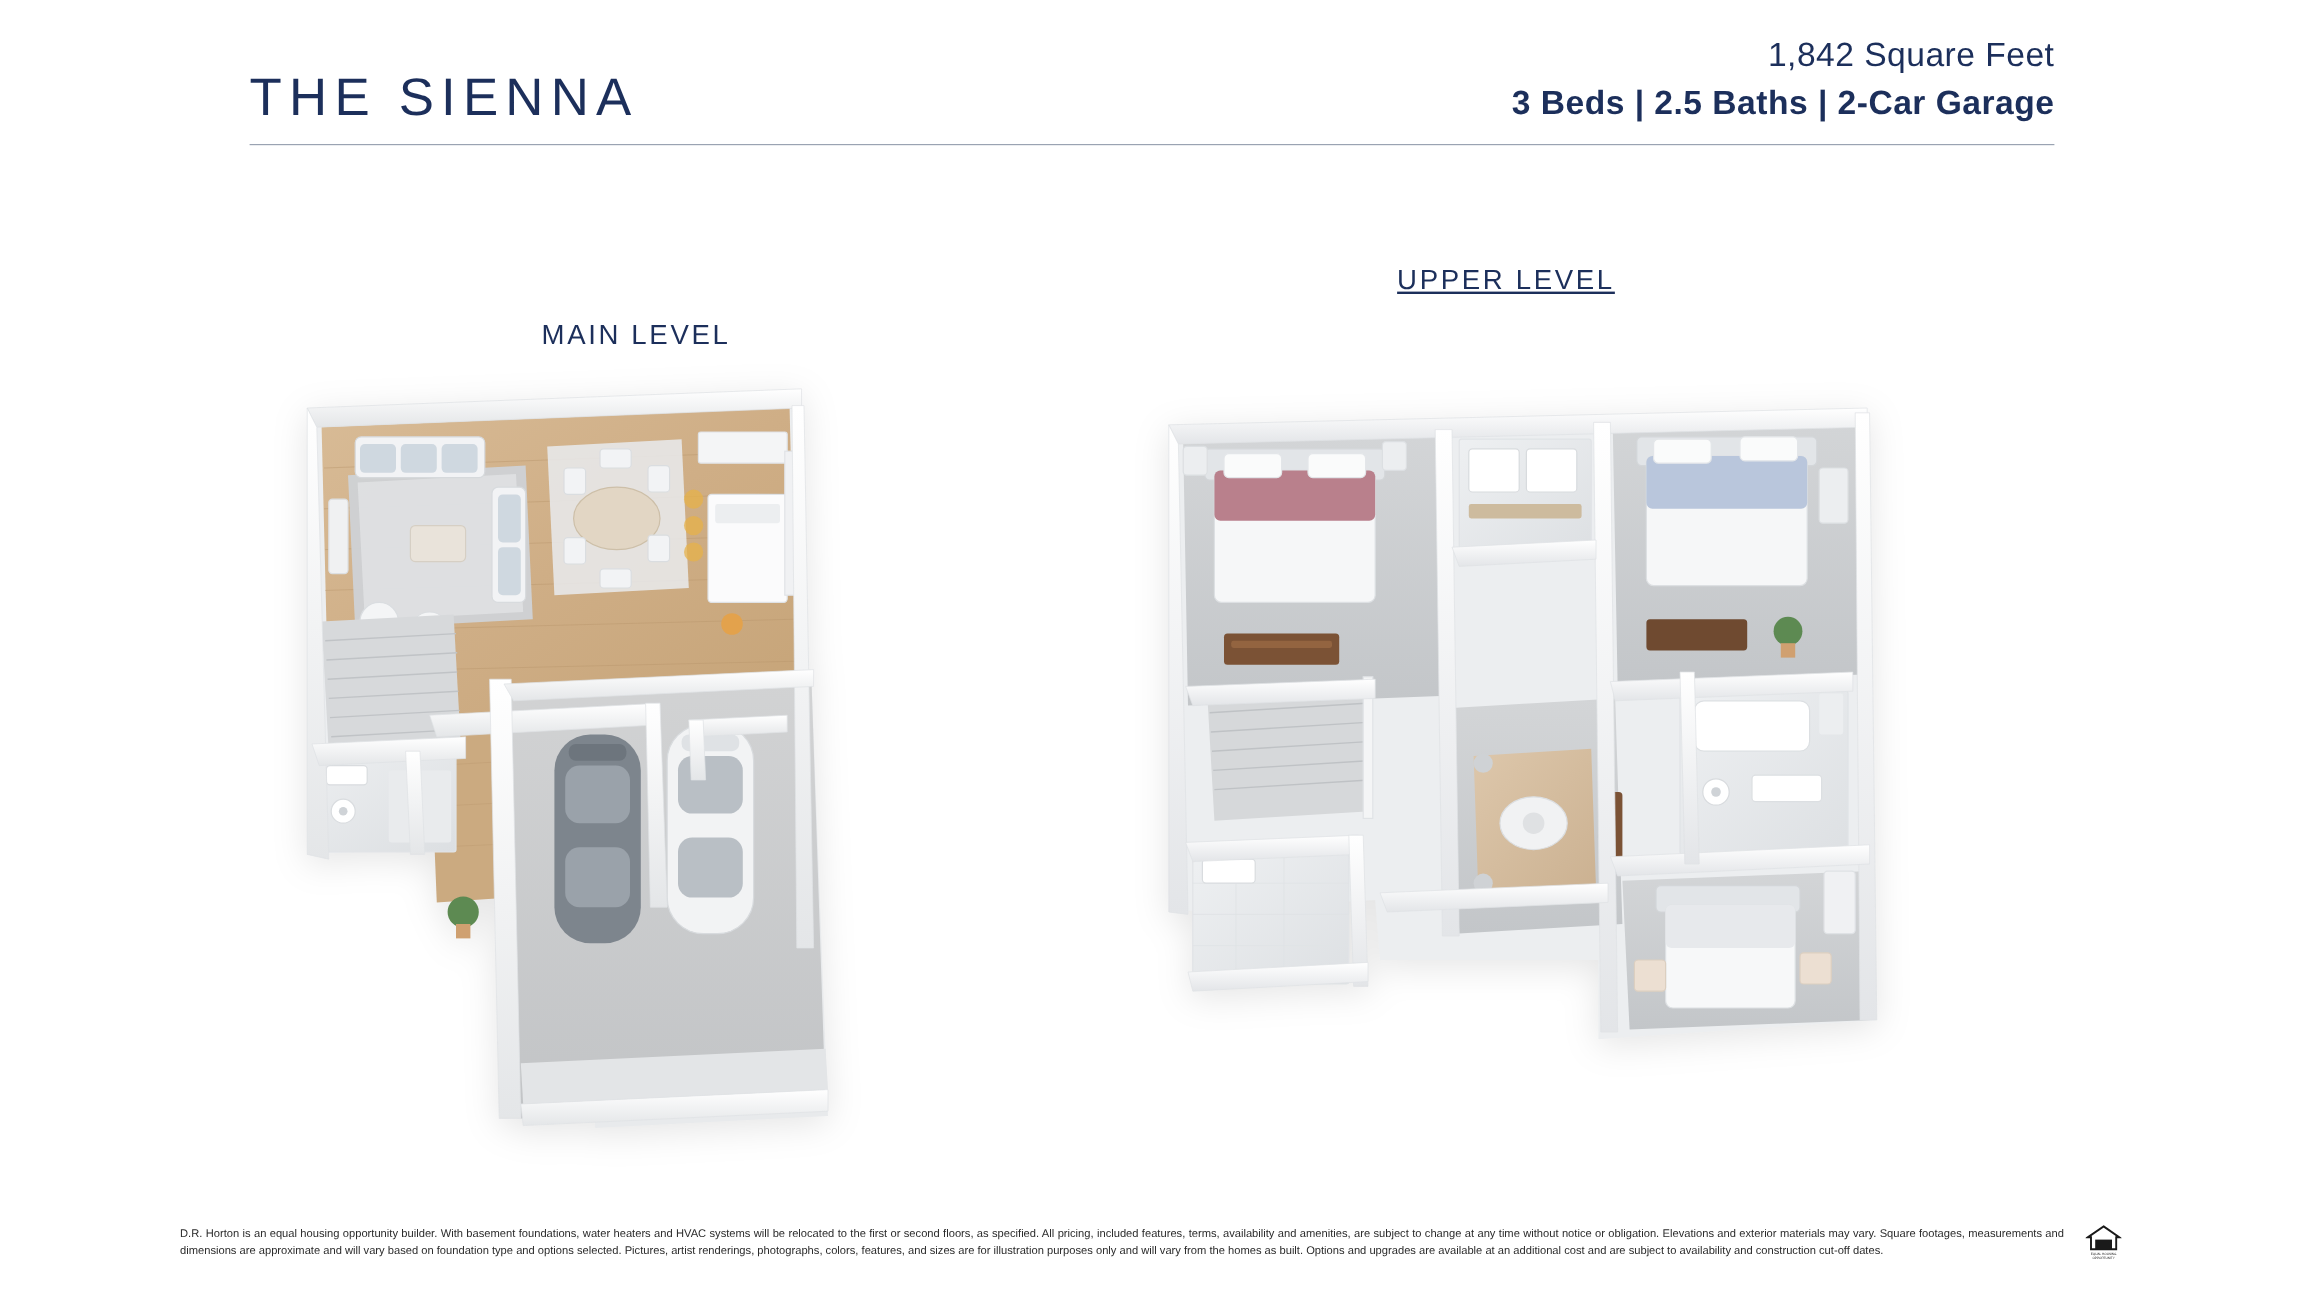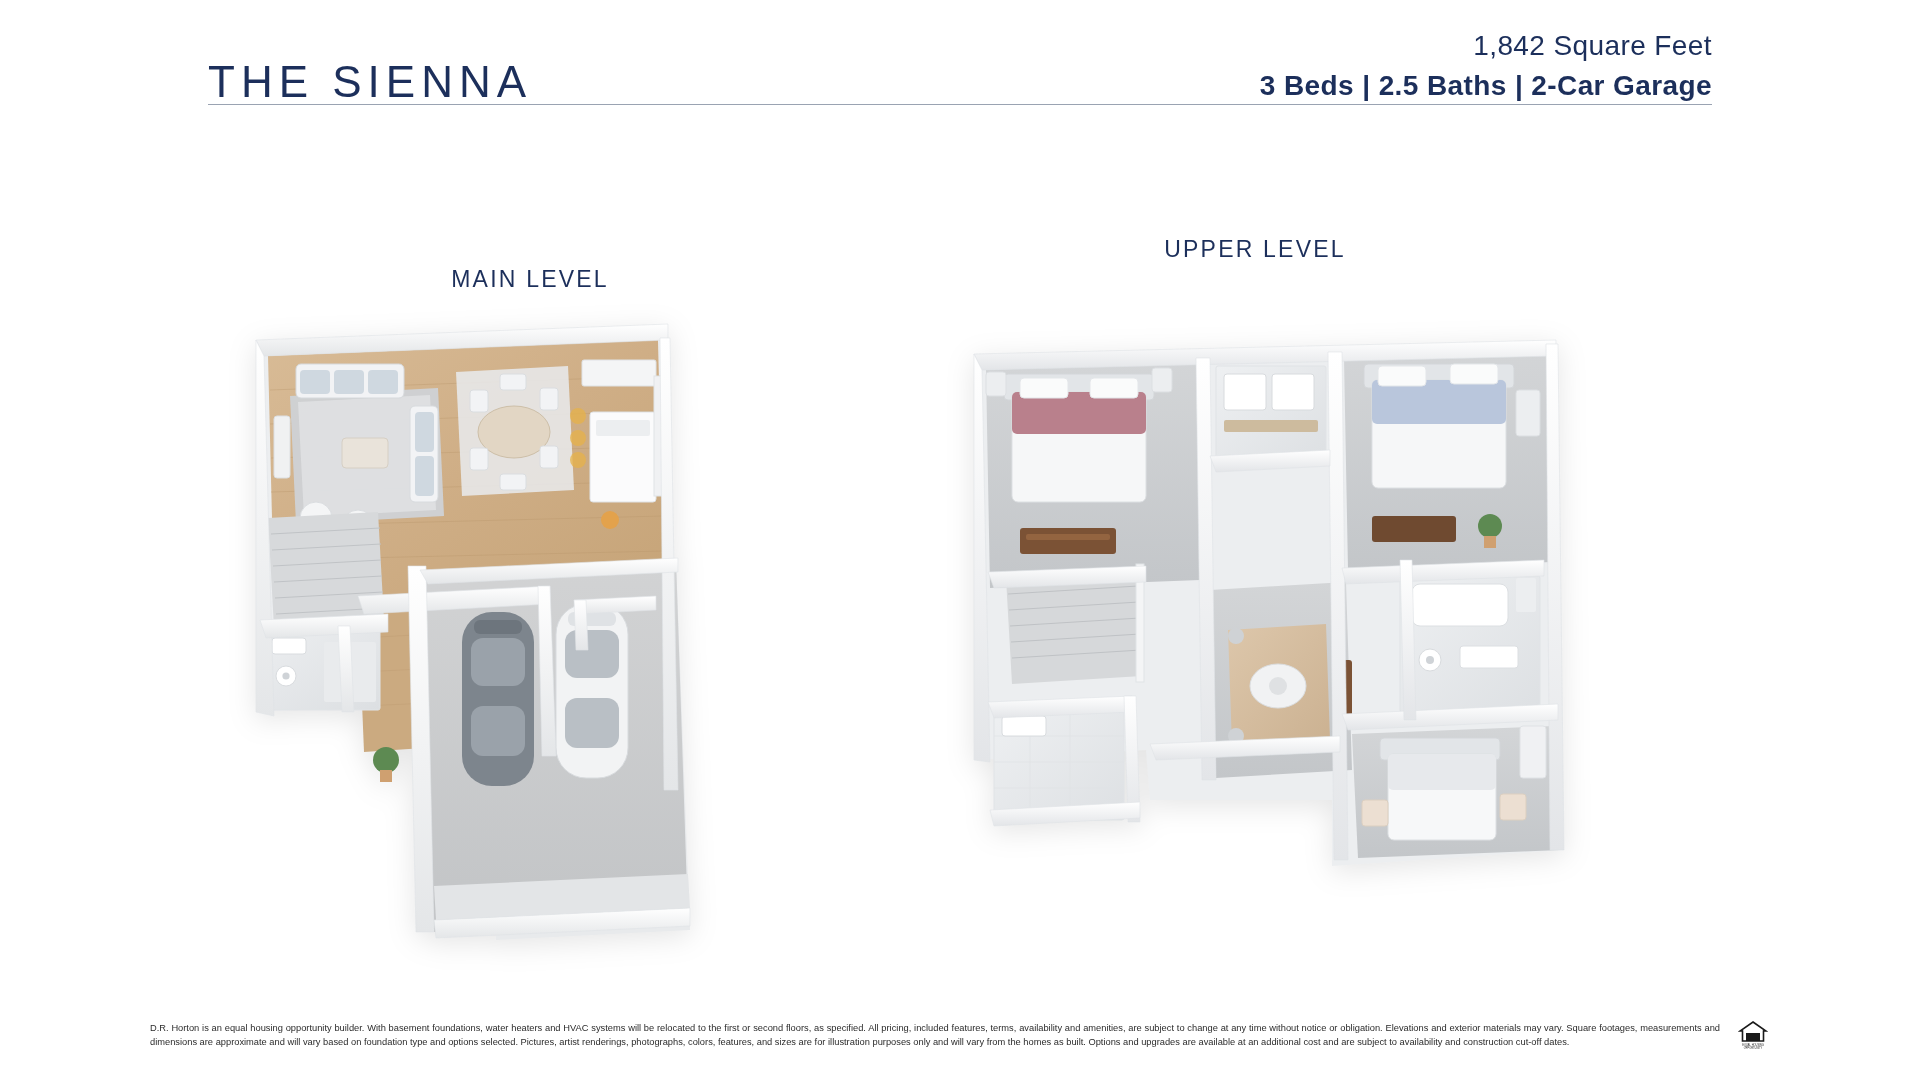--- a/index.html
+++ b/index.html
@@ -17,20 +17,21 @@
   }
 
   
   .header {
     position: absolute;
     left: 208px; top: 28px;
     width: 1504px;
     display: flex;
     align-items: flex-end;
     justify-content: space-between;
+    padding-bottom: 16px;
     border-bottom: 1.5px solid #9aa3b2;
   }
   .plan-title {
     font-size: 44px;
     letter-spacing: 6px;
     color: #1c2f5b;
     font-weight: 400;
     line-height: 1;
     white-space: nowrap;
   }
@@ -55,21 +56,21 @@
   .level-label {
     position: absolute;
     font-size: 23px;
     letter-spacing: 2.2px;
     color: #1c2f5b;
     font-weight: 400;
     text-align: center;
     width: 400px;
   }
   #main-level-label { left: 330px; top: 222px; margin-top: 44px; }
-  #upper-level-label { left: 1055px; top: 236px; }
+  #upper-level-label { left: 1055px; top: 220px; text-decoration: underline; }
 
   
   .plan-art {
     position: absolute;
     filter: drop-shadow(0 6px 14px rgba(0,0,0,0.10));
   }
   #main-plan { left: 238px; top: 320px; width: 540px; height: 620px; }
   #upper-plan { left: 960px; top: 330px; width: 610px; height: 600px; }
 
   

